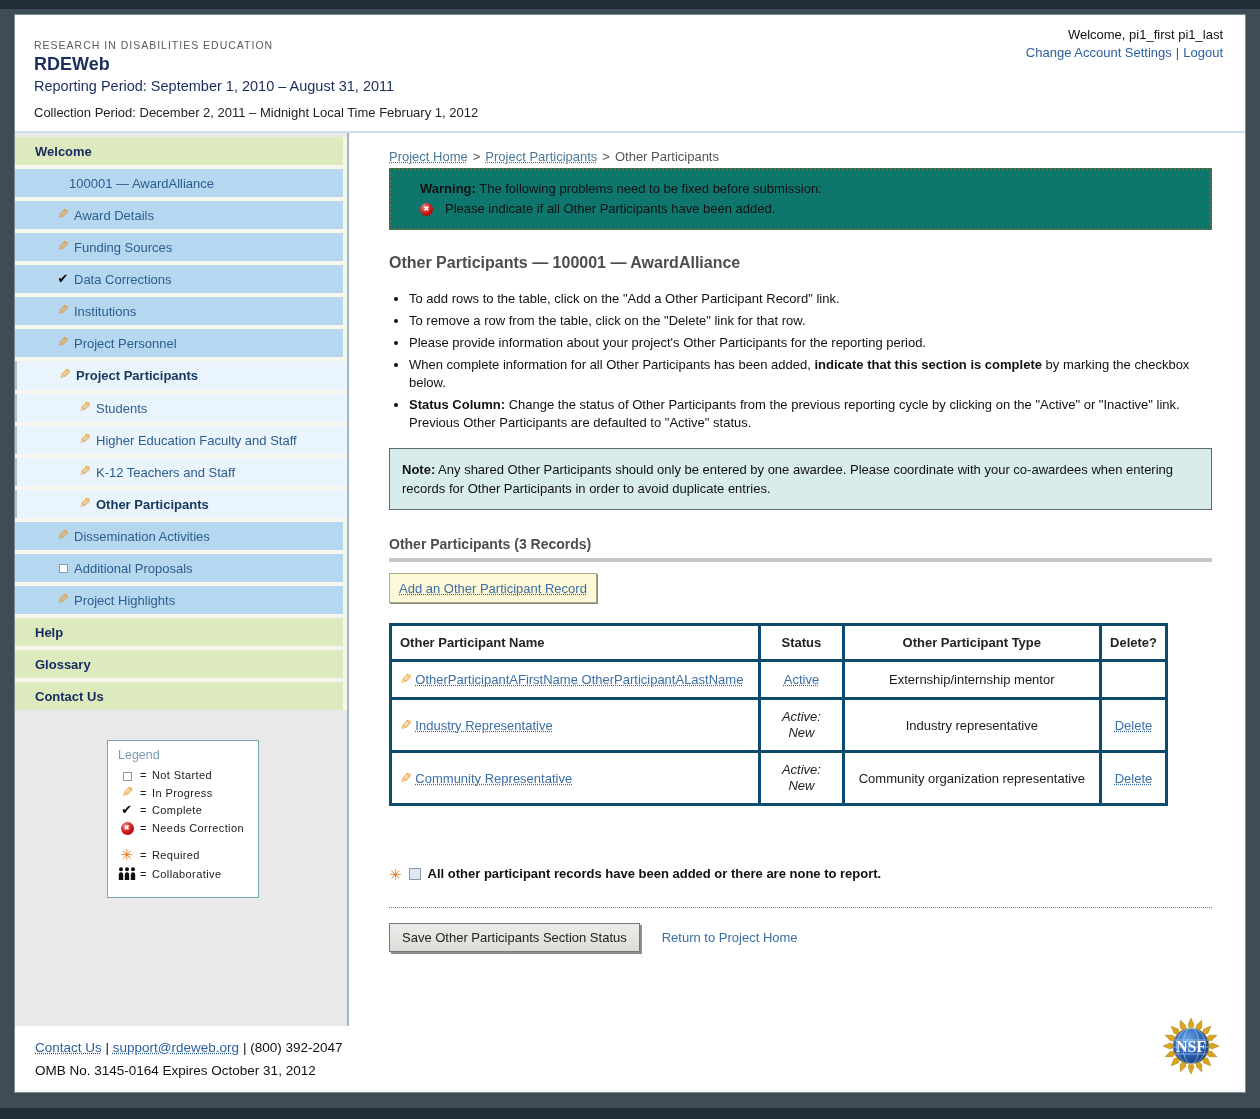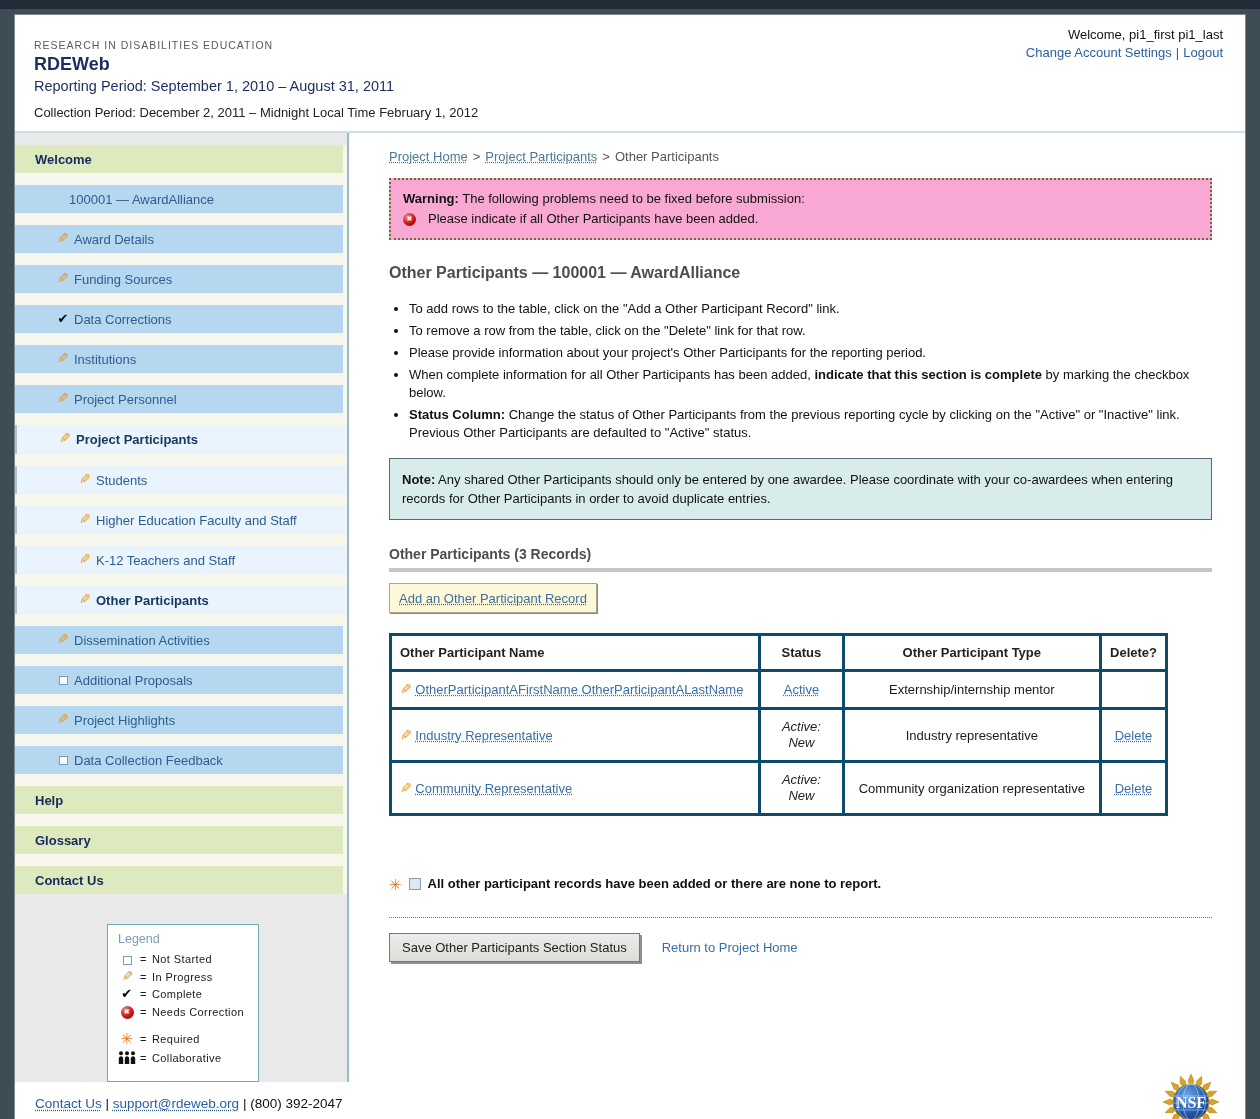--- a/index.html
+++ b/index.html
@@ -36,21 +36,21 @@
 
   
   .content-row { display:flex; min-height:893px; }
   .sidebar { width:332px; background:#e9e9e9; flex:none; }
   .main { flex:1; border-left:2px solid #9db9c8; padding:16px 33px 0 40px; }
 
   
   .nav { background:#f7f7ee; }
   .nav-item {
     font-size:13px; color:#2d5d8e; padding:6px 4px 6px 0;
-    margin:12px 4px 2px 0; background:#b5d7ef; cursor:pointer; position:relative;
+    margin:4px 4px 2px 0; background:#b5d7ef; cursor:pointer; position:relative;
   }
   .nav-item .lbl { vertical-align:middle; }
   .nav-item.sec {
     background:#dceabe; color:#16295c; font-weight:bold; padding-left:20px;
   }
   .nav-item.lvl1 { padding-left:54px; }
   .nav-item.lvl2 { padding-left:40px; }
   .nav-item.lvl3 { padding-left:60px; }
   .nav-item.active {
     background:#eaf4fc; margin-right:0; border-left:2px solid #aec3d2;
@@ -89,22 +89,22 @@
   .legend-gap { height:9px; }
   .i-people { vertical-align:middle; }
 
   
   .crumbs { font-size:13px; color:#555; }
   a.crumb { color:#4a7899; text-decoration:underline; text-decoration-style:dotted; cursor:pointer; }
   .crumb-sep { color:#555; margin:0 5px; }
   .crumb-current { color:#555; }
 
   .warn-box {
-    margin-top:14px; background:#f9a8d4; border:2px dotted #6b6b3a;
-    padding:9px 12px; font-size:13px; line-height:20px; color:#111;
+    margin-top:4px; background:#0f766e; border:2px dotted #6b6b3a;
+    padding:9px 29px; font-size:13px; line-height:20px; color:#111;
   }
   .warn-box b { font-weight:bold; }
   .warn-err-line { display:flex; align-items:center; gap:12px; }
 
   h1.page-title { font-size:16px; font-weight:bold; color:#4d4d4d; margin:24px 0 0 0; }
 
   .def-para { font-size:13px; line-height:18px; margin-top:13px; color:#111; }
   .def-para b { font-weight:bold; }
 
   ul.instructions { margin:18px 0 0 0; padding-left:20px; font-size:13px; line-height:18px; color:#111; }
@@ -196,21 +196,20 @@
         <div class="nav-item lvl2"><span class="nav-icon"><span class="i-pencil">✎</span></span><span class="lbl">Institutions</span></div>
         <div class="nav-item lvl2"><span class="nav-icon"><span class="i-pencil">✎</span></span><span class="lbl">Project Personnel</span></div>
         <div class="nav-item lvl2 active bold"><span class="nav-icon"><span class="i-pencil">✎</span></span><span class="lbl">Project Participants</span></div>
         <div class="nav-item lvl3 active"><span class="nav-icon"><span class="i-pencil">✎</span></span><span class="lbl">Students</span></div>
         <div class="nav-item lvl3 active"><span class="nav-icon"><span class="i-pencil">✎</span></span><span class="lbl">Higher Education Faculty and Staff</span></div>
         <div class="nav-item lvl3 active"><span class="nav-icon"><span class="i-pencil">✎</span></span><span class="lbl">K-12 Teachers and Staff</span></div>
         <div class="nav-item lvl3 active bold"><span class="nav-icon"><span class="i-pencil">✎</span></span><span class="lbl">Other Participants</span></div>
         <div class="nav-item lvl2"><span class="nav-icon"><span class="i-pencil">✎</span></span><span class="lbl">Dissemination Activities</span></div>
         <div class="nav-item lvl2"><span class="nav-icon"><span class="i-box"></span></span><span class="lbl">Additional Proposals</span></div>
         <div class="nav-item lvl2"><span class="nav-icon"><span class="i-pencil">✎</span></span><span class="lbl">Project Highlights</span></div>
-        <div class="nav-item lvl2"><span class="nav-icon"><span class="i-box"></span></span><span class="lbl">Data Collection Feedback</span></div>
         <div class="nav-item sec"><span class="lbl">Help</span></div>
         <div class="nav-item sec"><span class="lbl">Glossary</span></div>
         <div class="nav-item sec"><span class="lbl">Contact Us</span></div>
       </div>
 
       <div class="legend">
         <div class="legend-title">Legend</div>
         <div class="legend-row">
           <span class="licon"><span class="i-box"></span></span>
           <span class="eq">=</span>

